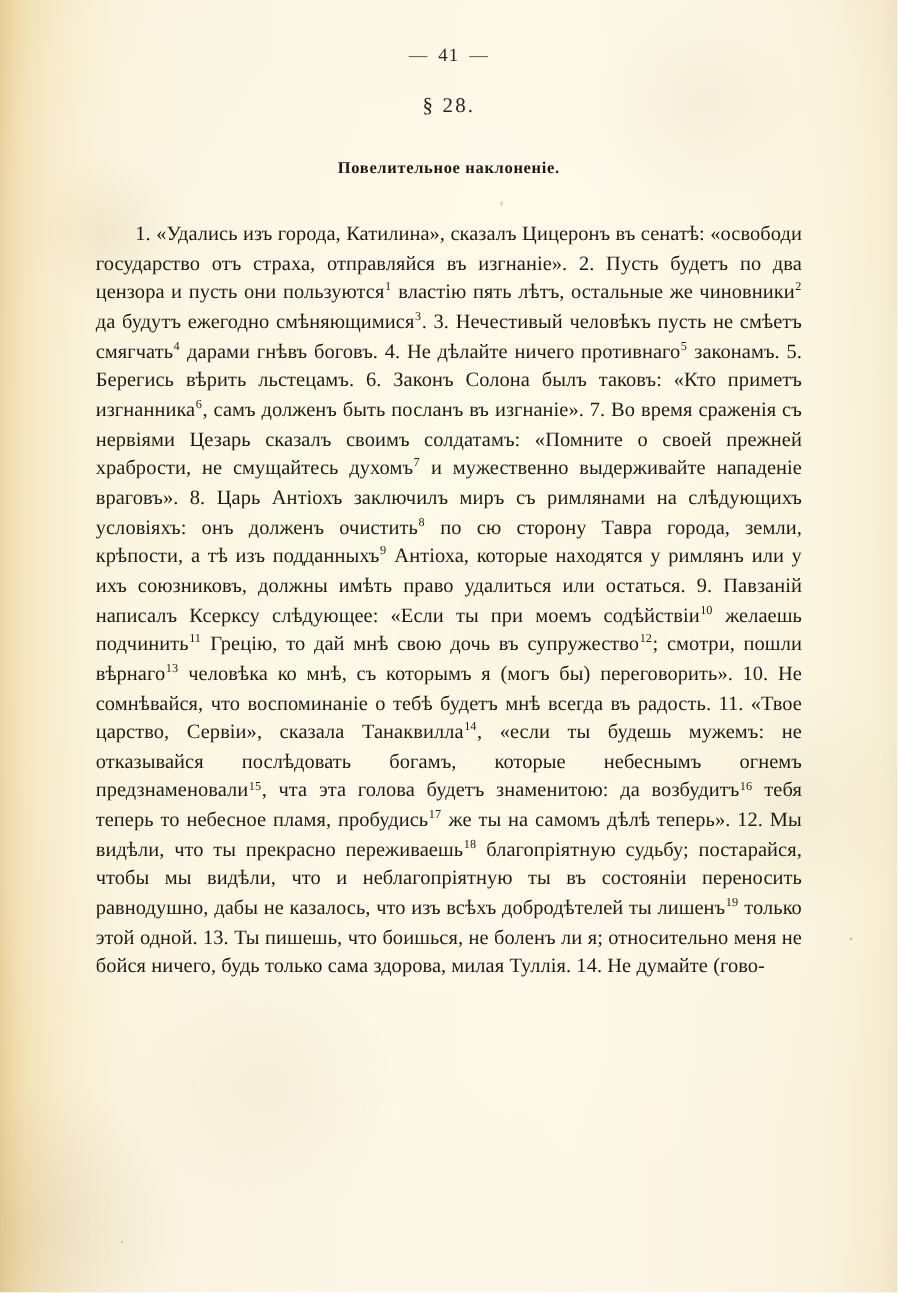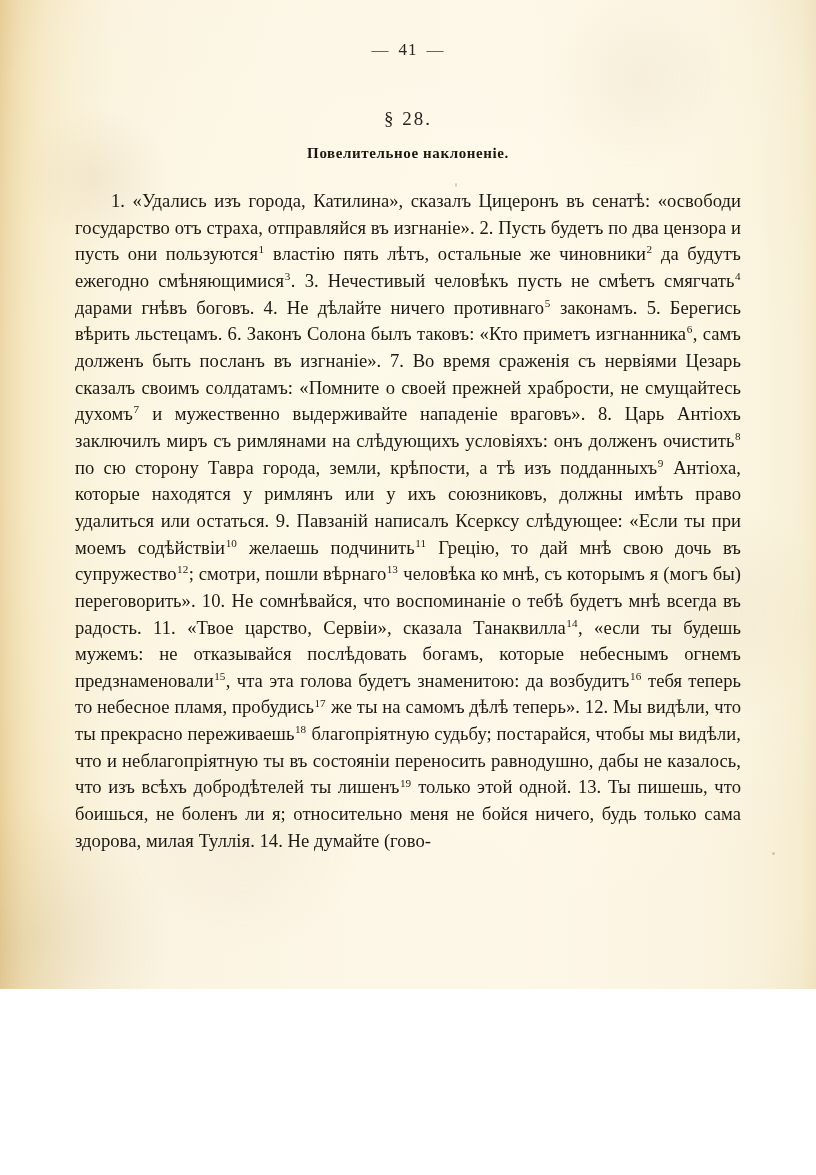--- a/index.html
+++ b/index.html
@@ -4,21 +4,21 @@
 <style>
   html, body {
     margin: 0;
     padding: 0;
     background: #ffffff;
   }
 
   .page {
     position: relative;
     width: 816px;
-    height: 989px;
+    height: 1175px;
     overflow: hidden;
     background:
       radial-gradient(120% 90% at 52% 42%, rgba(255,253,235,0.55) 0%, rgba(255,252,226,0.0) 62%),
       linear-gradient(90deg,
         #e8cf9a 0px,
         #eed8a8 10px,
         #f3e2b8 24px,
         #f6e9c6 44px,
         #f8eed2 70px,
         #faf2dd 110px,
@@ -70,21 +70,21 @@
     font-size: 17px;
     letter-spacing: 1px;
     color: #2a251d;
   }
   .folio .dash { opacity: .82; }
   .folio .num { margin: 0 9px; }
 
   
   .section-no {
     position: absolute;
-    top: 108px;
+    top: 86px;
     left: 0;
     right: 0;
     text-align: center;
     font-size: 19px;
     letter-spacing: 2px;
     color: #2a251d;
   }
 
   
   .heading {
@@ -108,21 +108,21 @@
     font-size: 18.6px;
     line-height: 26.65px;
     text-align: justify;
     text-align-last: left;
     color: #1d1a15;
     letter-spacing: 0.05px;
     -webkit-font-smoothing: antialiased;
   }
 
   .body-text p {
-    margin: 0;
+    margin: 12px;
     text-indent: 36px;
   }
 
   
   sup {
     font-size: 0.60em;
     line-height: 0;
     vertical-align: 0.62em;
     margin-left: 0.5px;
     margin-right: 0.5px;

